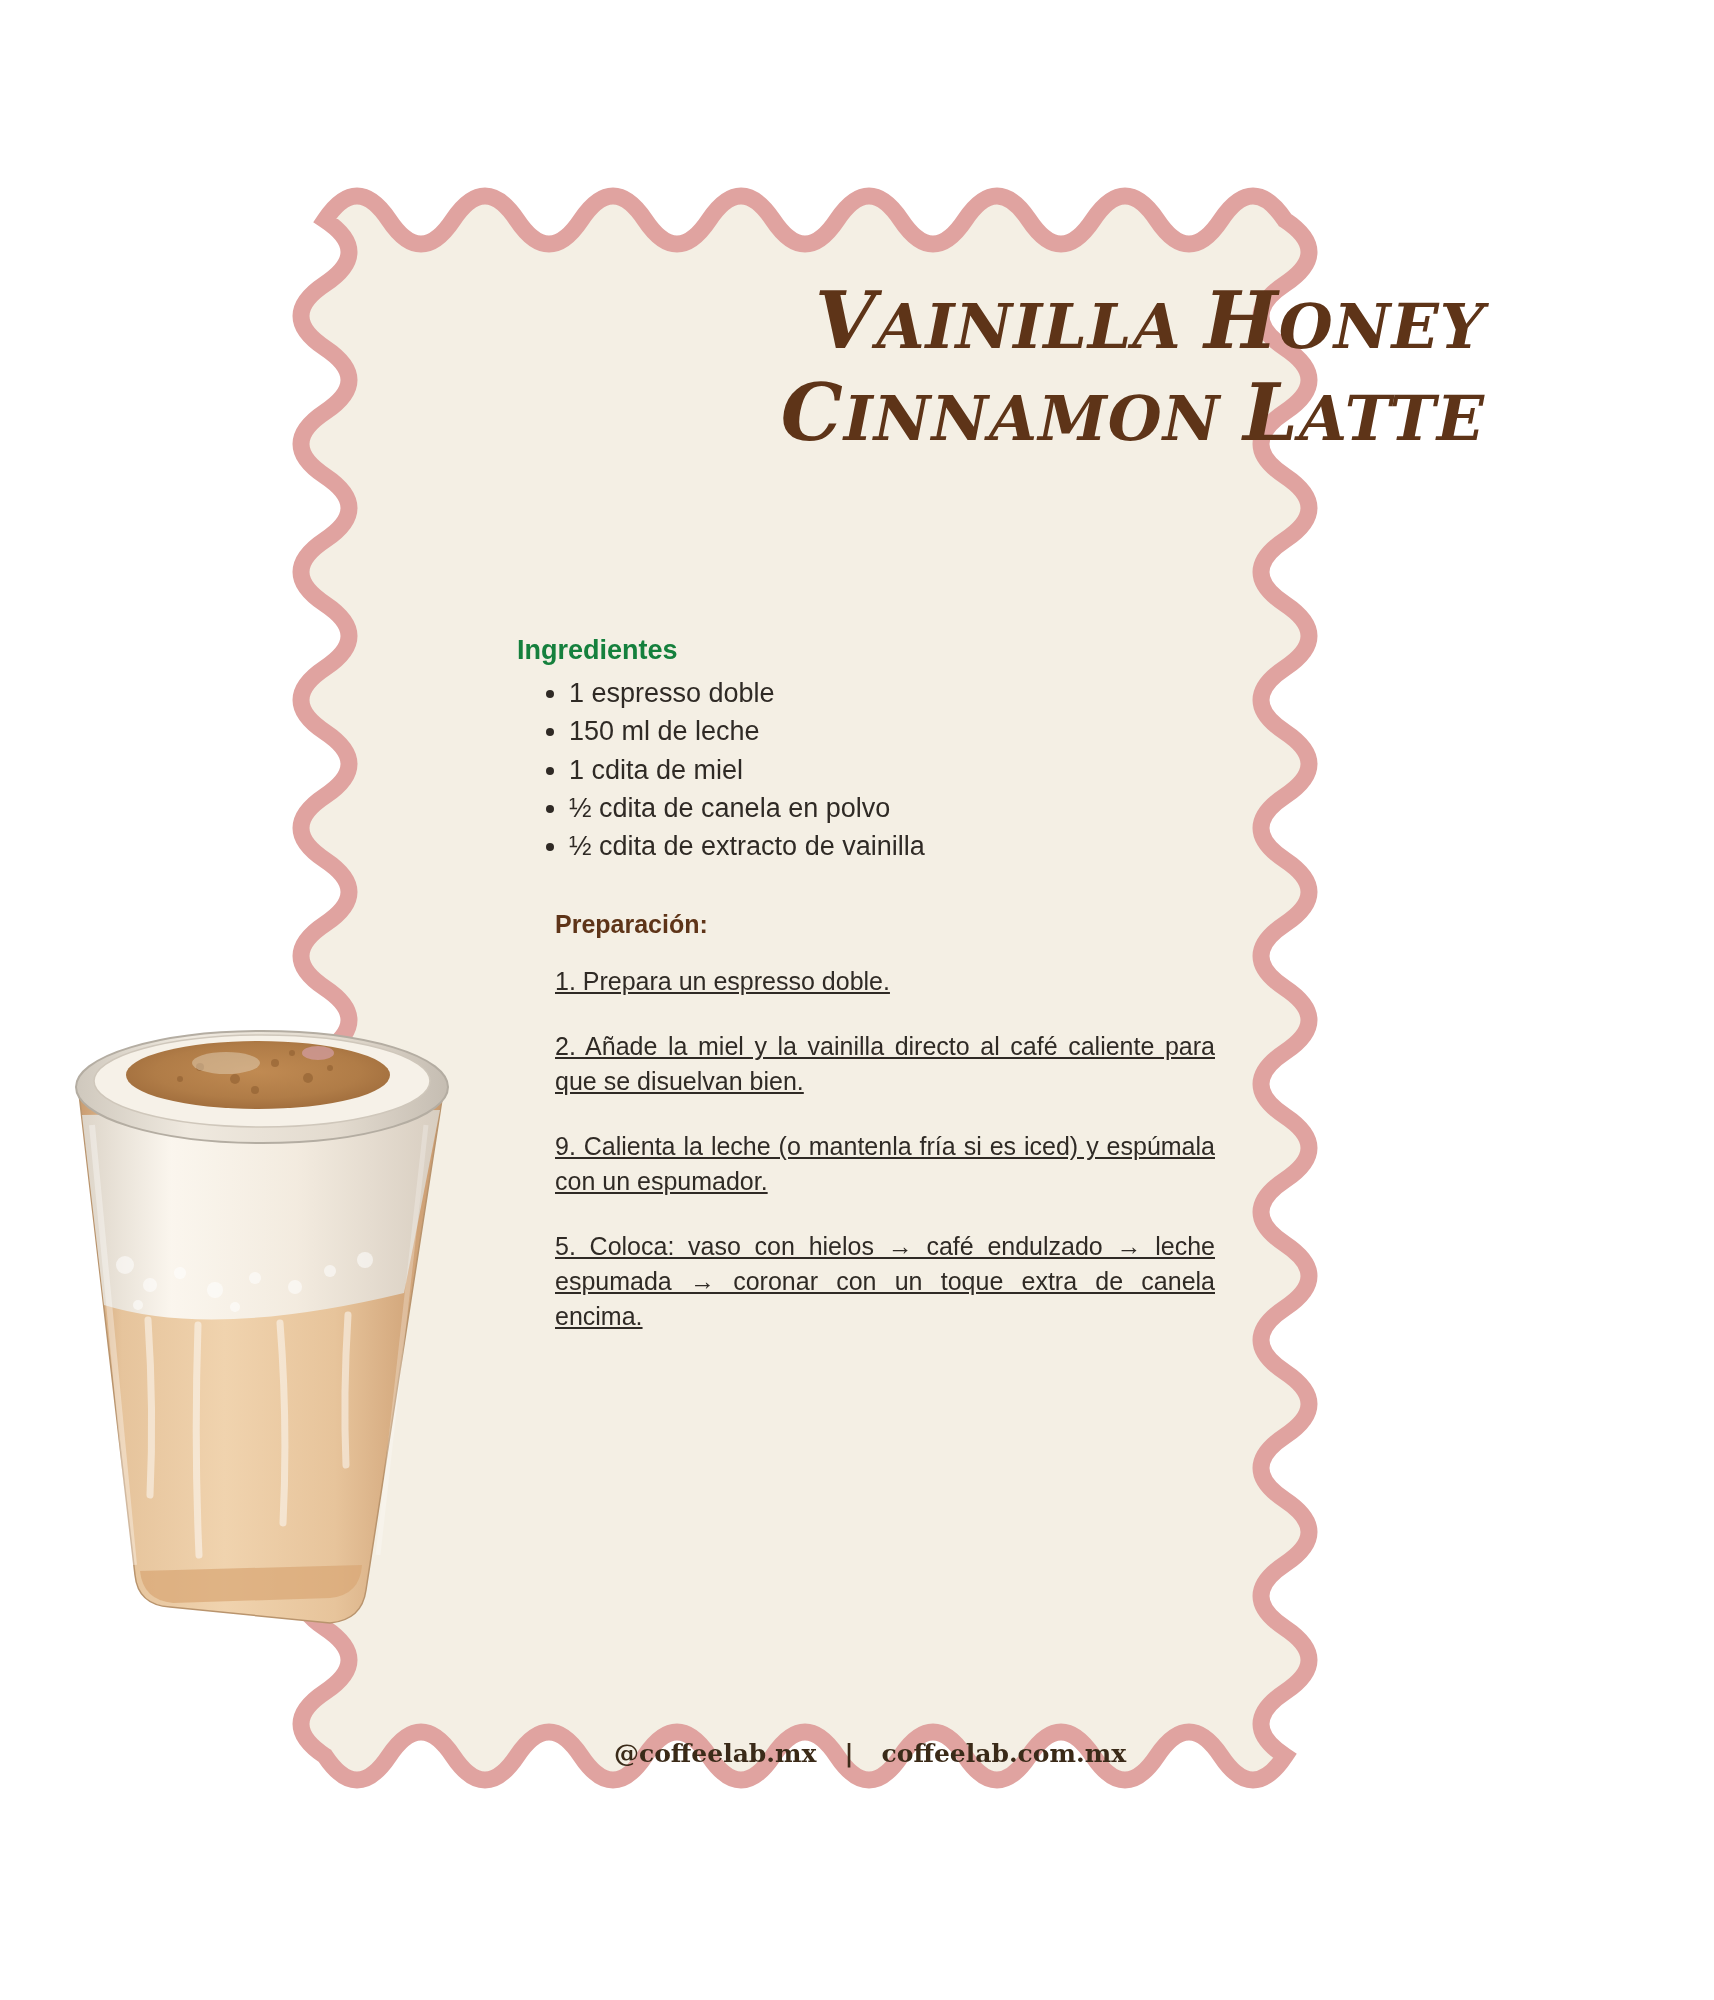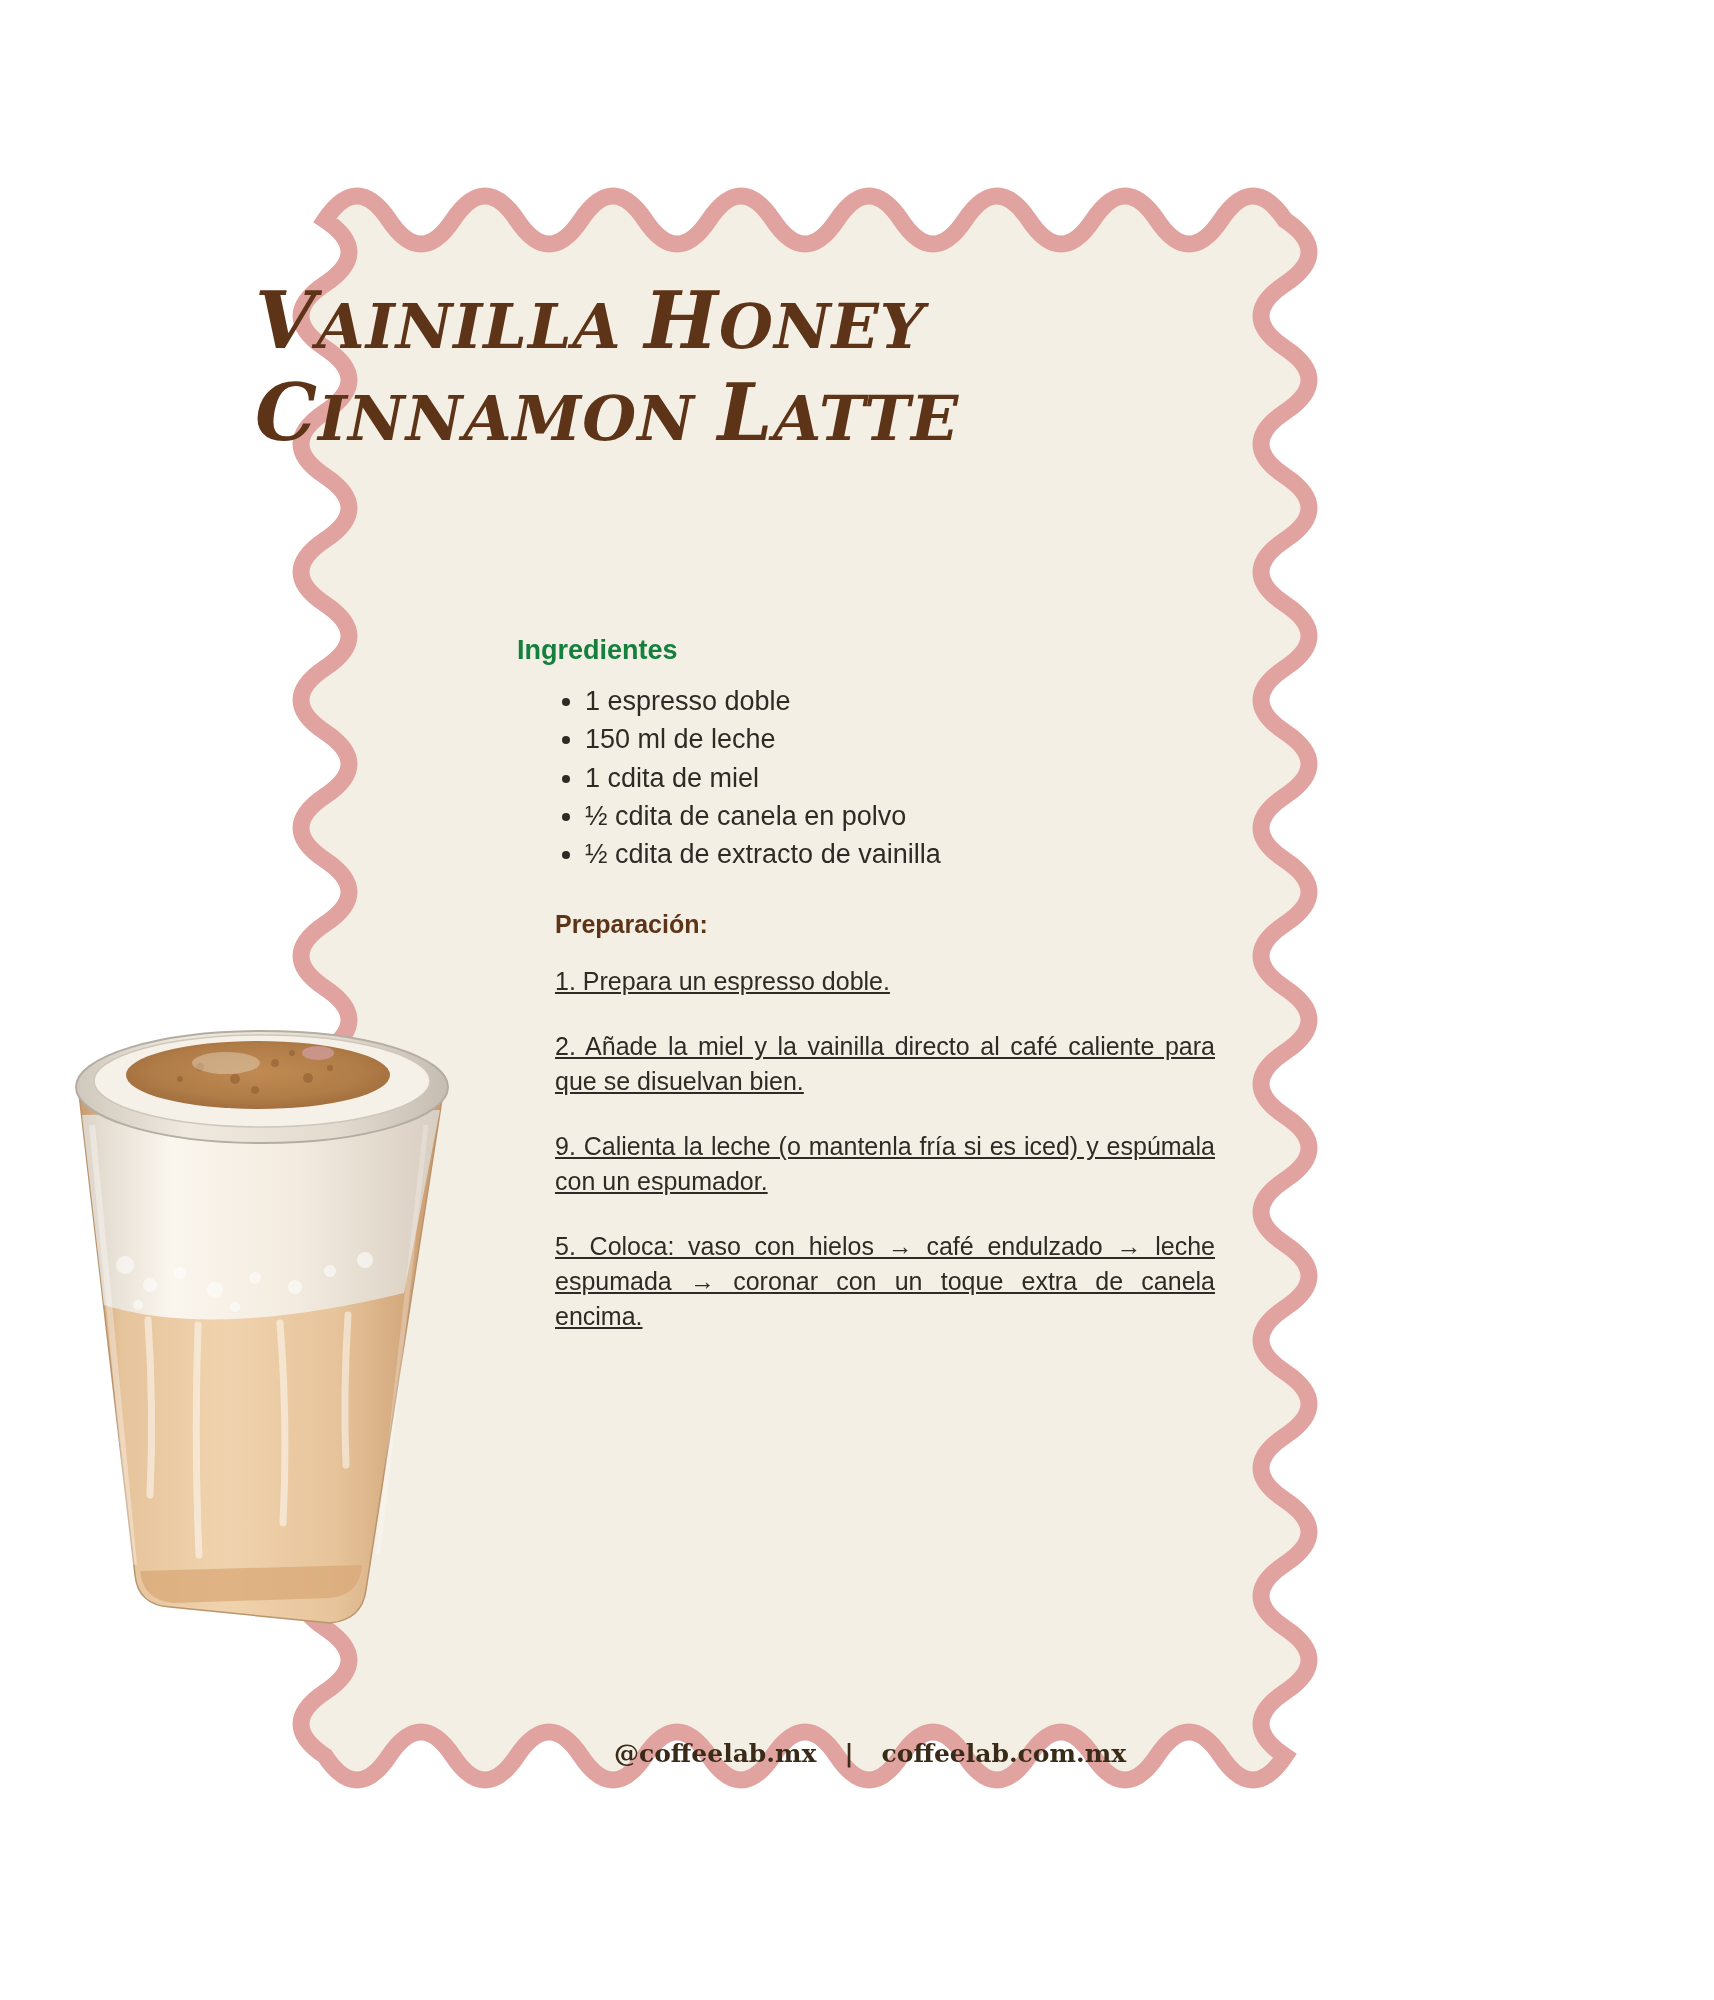--- a/index.html
+++ b/index.html
@@ -39,21 +39,21 @@
     top: 0;
     width: 1230px;
     height: 1775px;
   }
 
   .title-block {
     position: absolute;
     left: 0;
     top: 165px;
     width: 1230px;
-    text-align: left;
+    text-align: right;
     color: #5e3418;
     font-family: "DejaVu Serif", serif;
   }
   .title-line {
     display: block;
     font-size: 62px;
     line-height: 1.18;
     letter-spacing: 1px;
     font-weight: 700;
     font-style: italic;
@@ -69,21 +69,21 @@
     width: 700px;
     color: #4a2a14;
   }
   .ingredients-title {
     font-size: 27px;
     font-weight: bold;
     color: #15803d;
     margin-bottom: 8px;
   }
   ul.ing-list {
-    margin: 16px;
+    margin: 0;
     padding-left: 52px;
     list-style: disc;
   }
   ul.ing-list li {
     font-size: 27px;
     line-height: 1.42;
     color: #2f2a25;
   }
 
   .prep-block {

